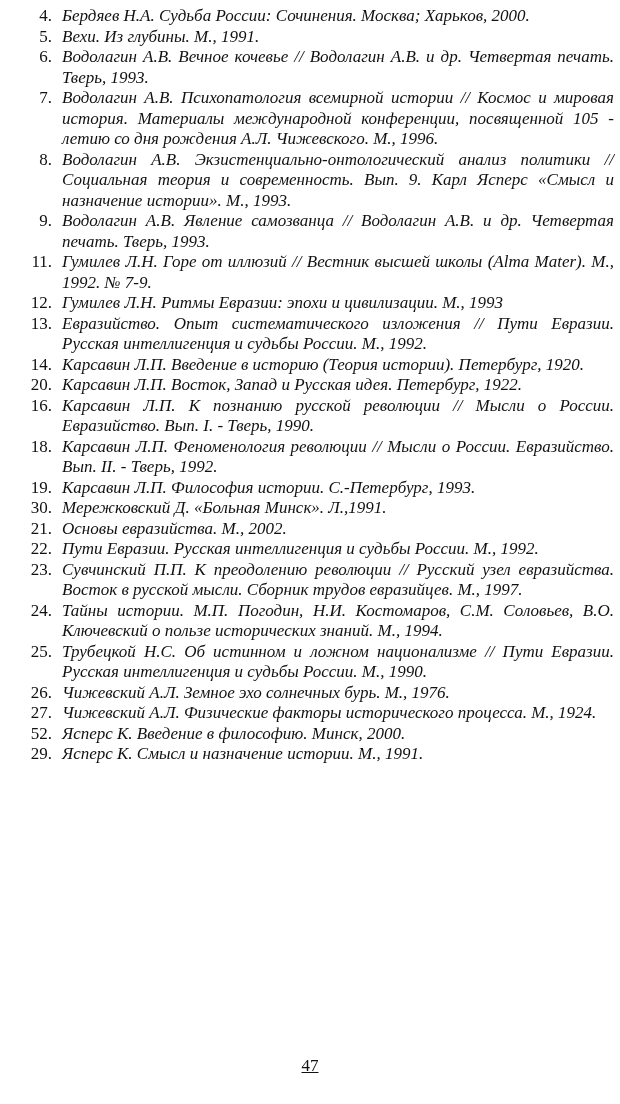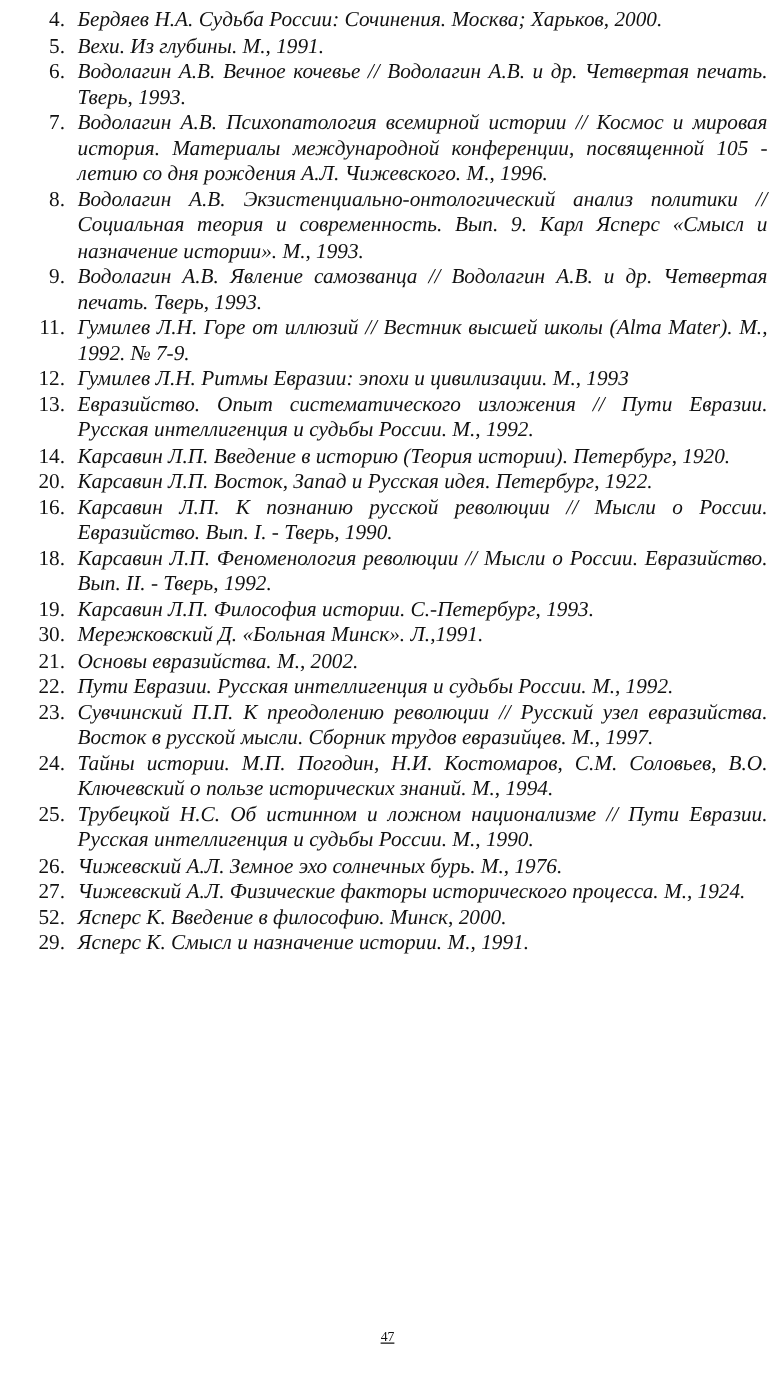--- a/index.html
+++ b/index.html
@@ -39,21 +39,21 @@
     flex: 1 1 auto;
     text-align: justify;
     font-style: italic;
   }
   .page-number {
     position: absolute;
     bottom: 28px;
     left: 0;
     width: 100%;
     text-align: center;
-    font-size: 11px;
+    font-size: 17px;
     text-decoration: underline;
   }
 </style>
 </head>
 <body>
 
 <div class="page">
   <div class="ref-list">
       <div class="ref-item">
         <span class="ref-num">4.</span>

